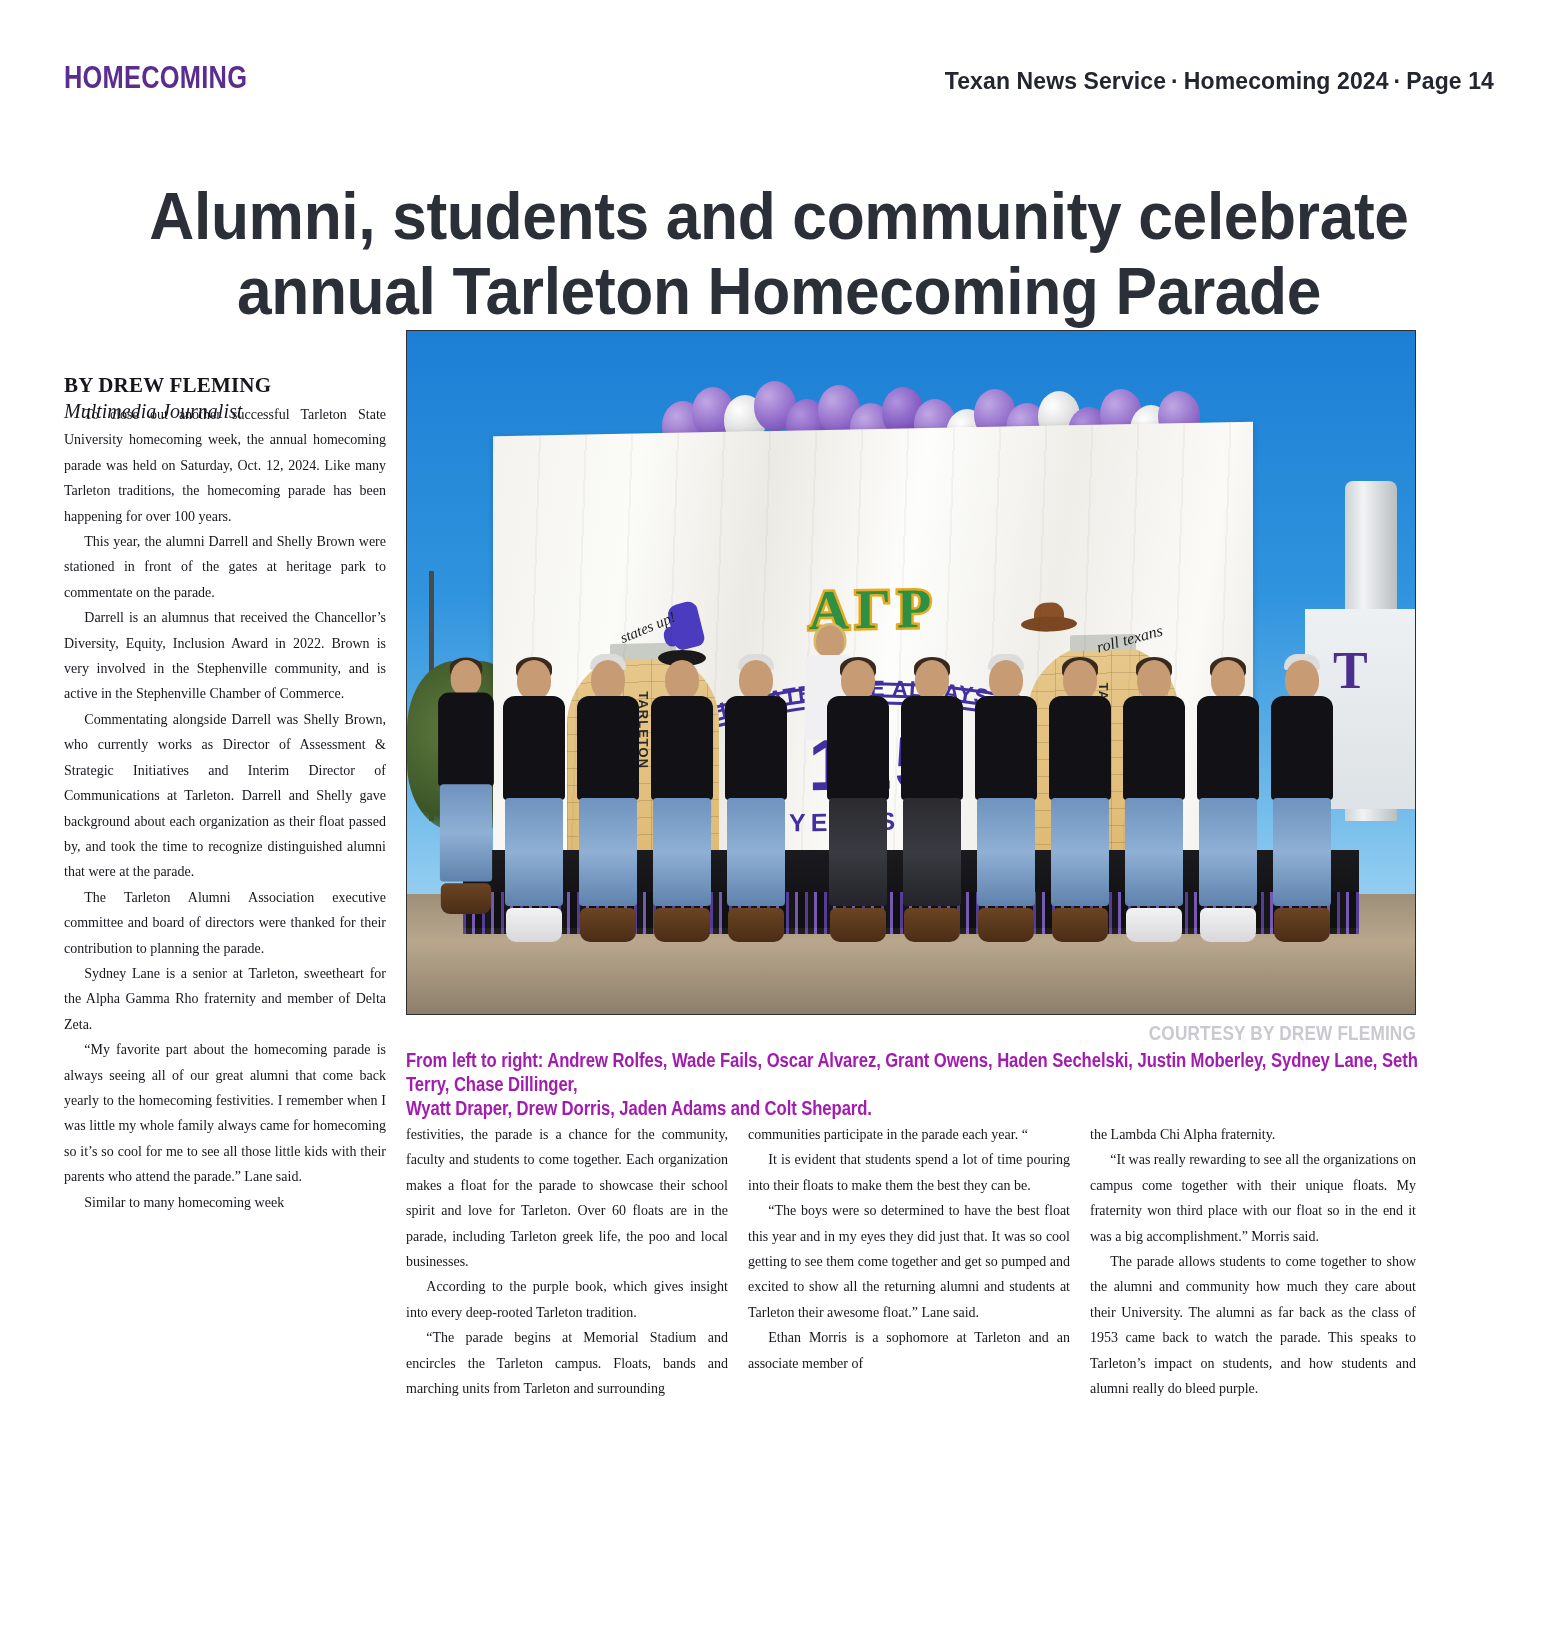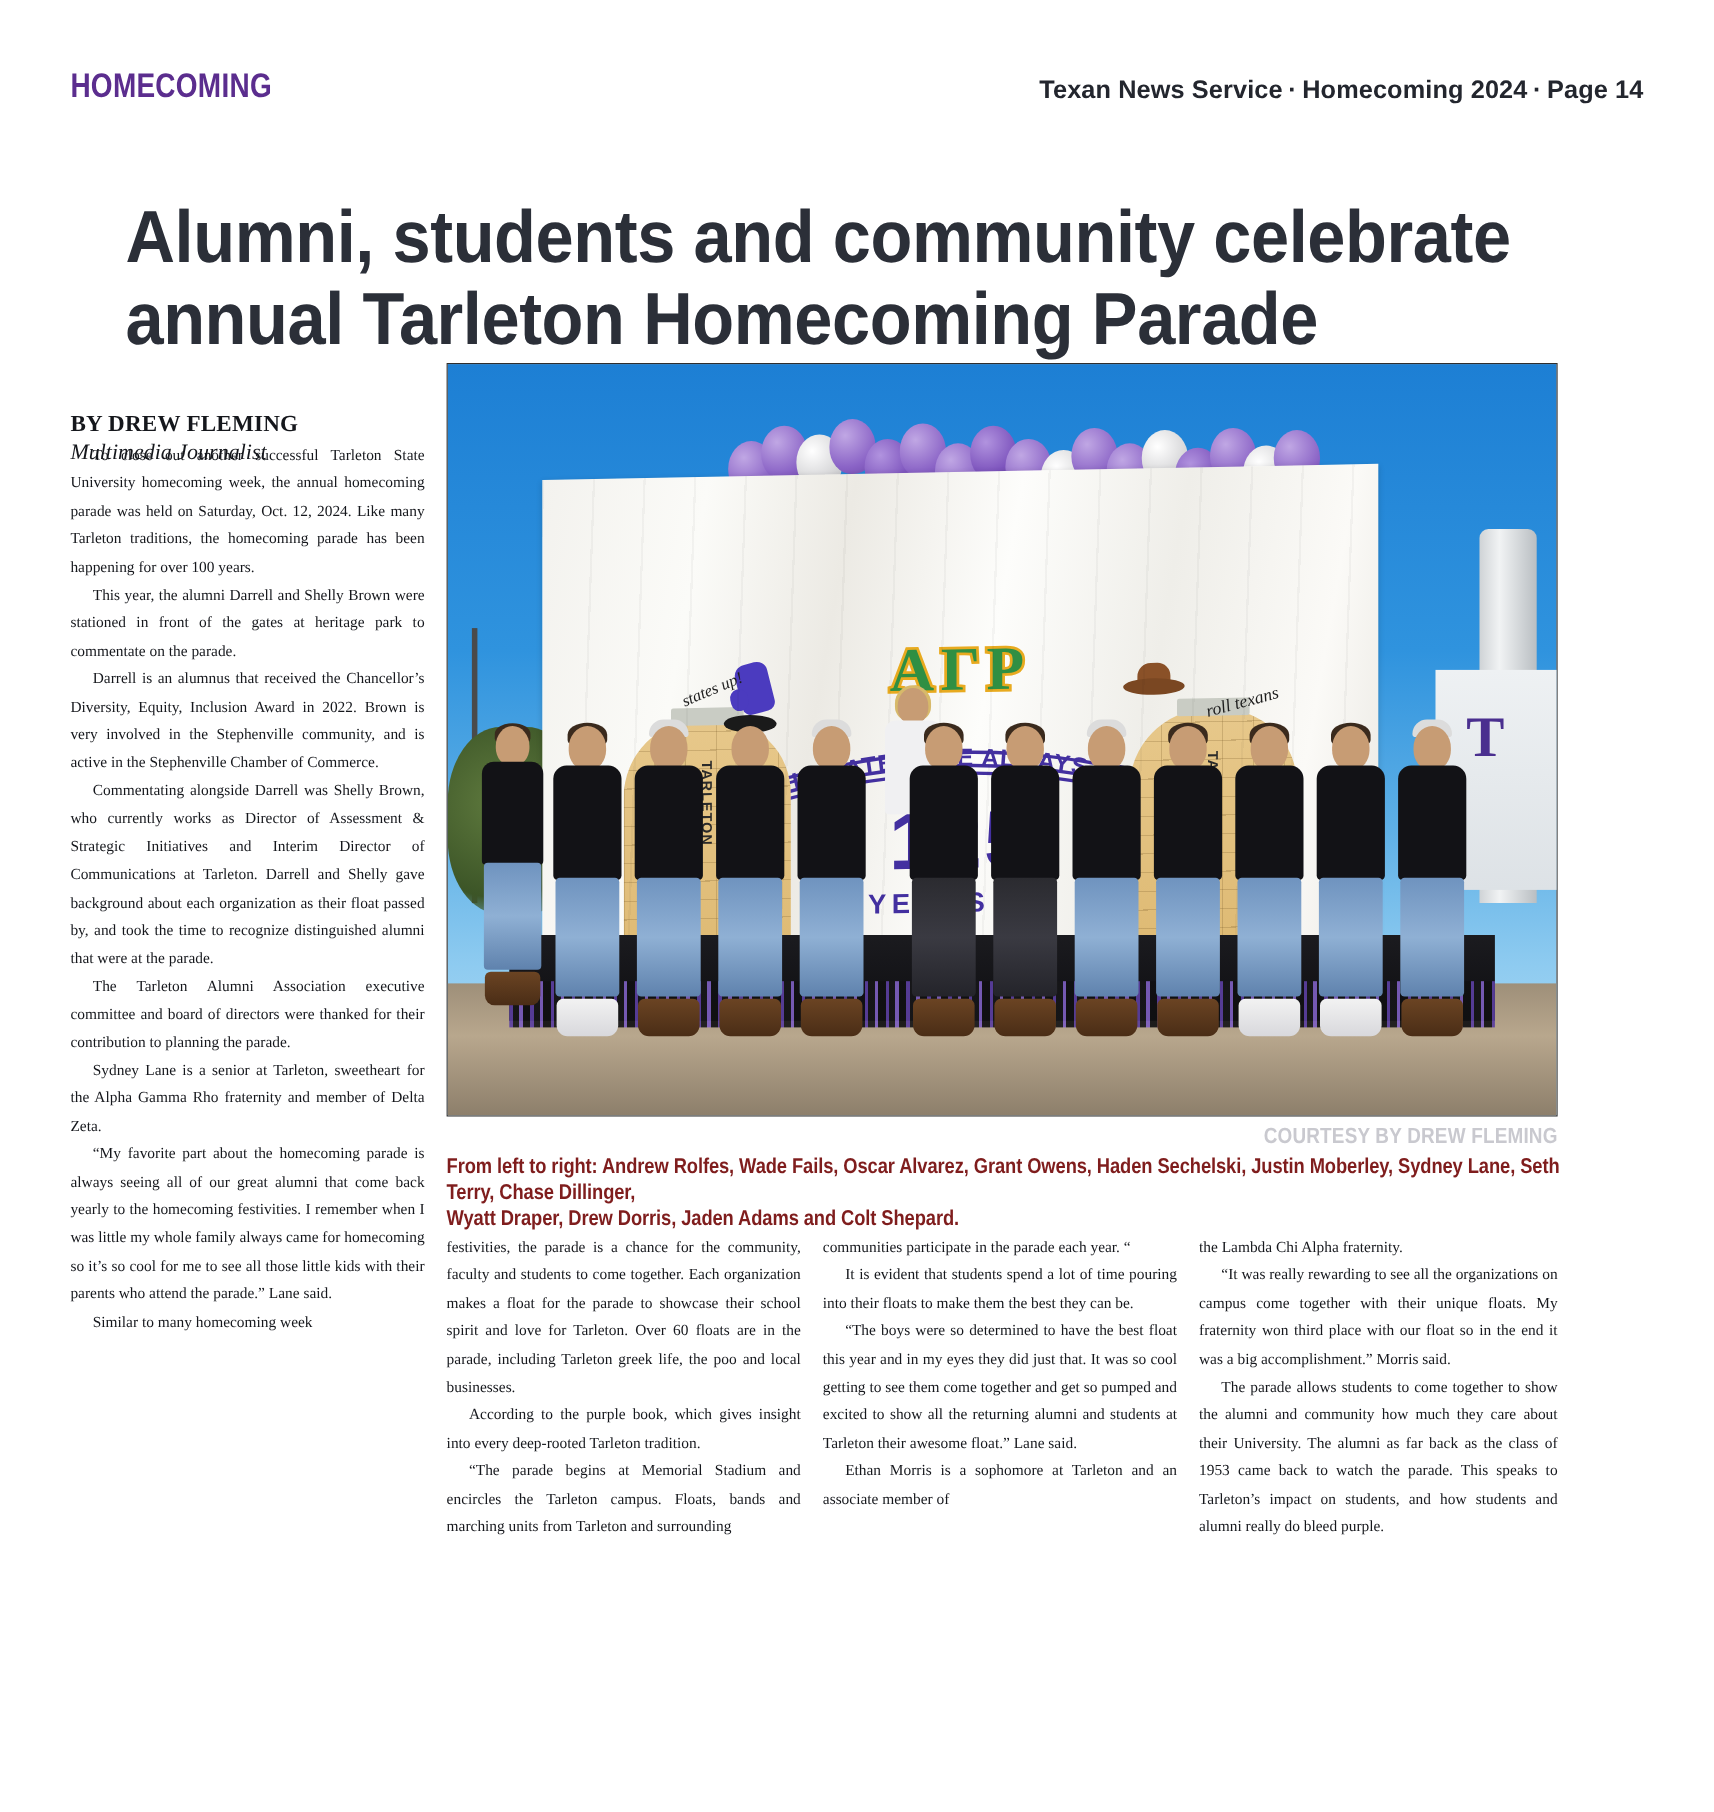--- a/index.html
+++ b/index.html
@@ -25,21 +25,21 @@
     font-weight:700;font-size:23px;color:#23262e;white-space:nowrap;
     letter-spacing:.1px;
   }
   .folio .dot{padding:0 5px;}
 
   
   .headline{
     position:absolute;left:64px;right:64px;top:133px;
     font-family:"Liberation Sans", sans-serif;
     font-weight:700;color:#2b2f38;
-    font-size:67px;line-height:1.12;text-align:left;
+    font-size:67px;line-height:1.12;text-align:center;
     letter-spacing:-.4px;
   }
   .headline .l{display:block;transform:scaleX(.93);}
 
   
   .col{
     position:absolute;width:322px;
     font-family:"Liberation Serif", serif;
     font-size:14px;line-height:25.4px;color:#15171c;
     text-align:justify;text-justify:inter-word;
@@ -69,21 +69,21 @@
   }
   .credit{
     margin-top:7px;text-align:right;
     font-family:"Liberation Sans", sans-serif;font-weight:700;
     font-size:20px;color:#c9c9cf;letter-spacing:.2px;
     transform:scaleX(.86);transform-origin:right center;
   }
   .caption{
     position:absolute;left:406px;top:1048px;width:1014px;
     font-family:"Liberation Sans", sans-serif;font-weight:700;
-    font-size:19.5px;line-height:24px;color:#7f1d1d;
+    font-size:19.5px;line-height:24px;color:#a21caf;
     letter-spacing:-.1px;
   }
   .caption span{display:block;transform:scaleX(.855);transform-origin:left top;width:117%;}
 
   
   .banner{
     position:absolute;left:86px;top:98px;width:760px;height:470px;
     background:linear-gradient(100deg,#f3f2ee 0%,#fbfbf8 18%,#eceae4 34%,#fdfdfb 52%,#efeee9 70%,#fbfaf7 88%,#e9e7e1 100%);
     box-shadow:0 2px 6px rgba(0,0,0,.18);
     transform:skewY(-1.1deg);

